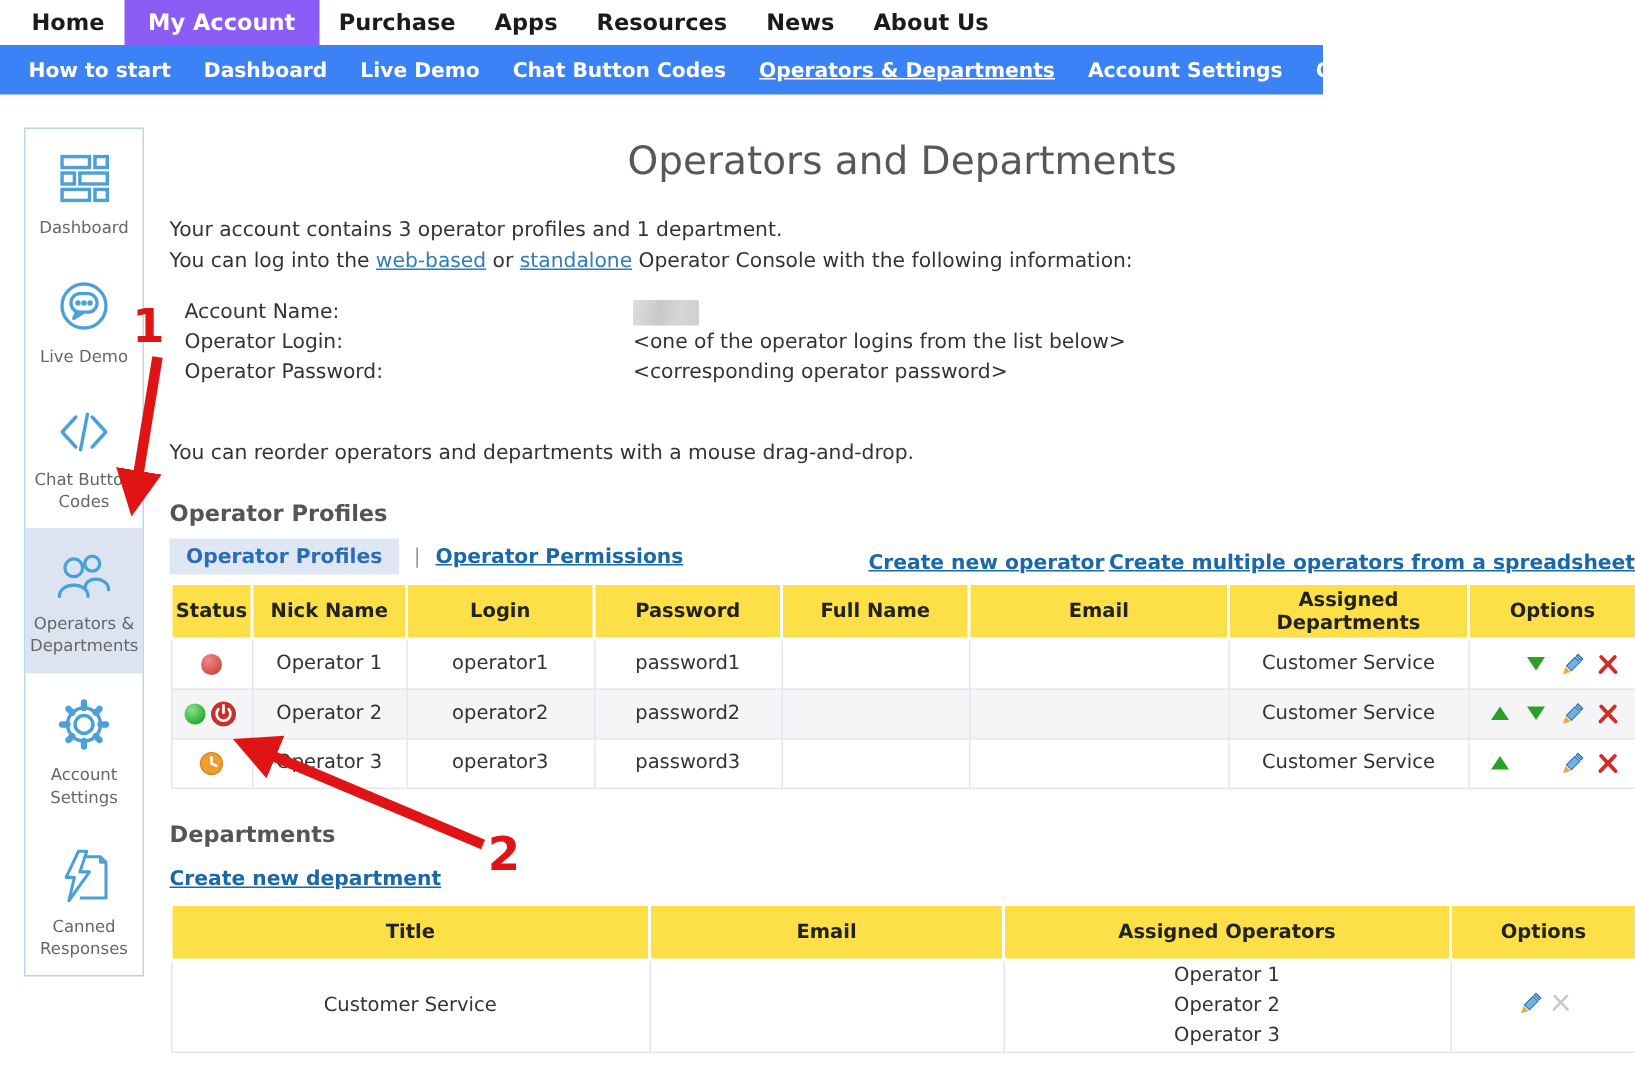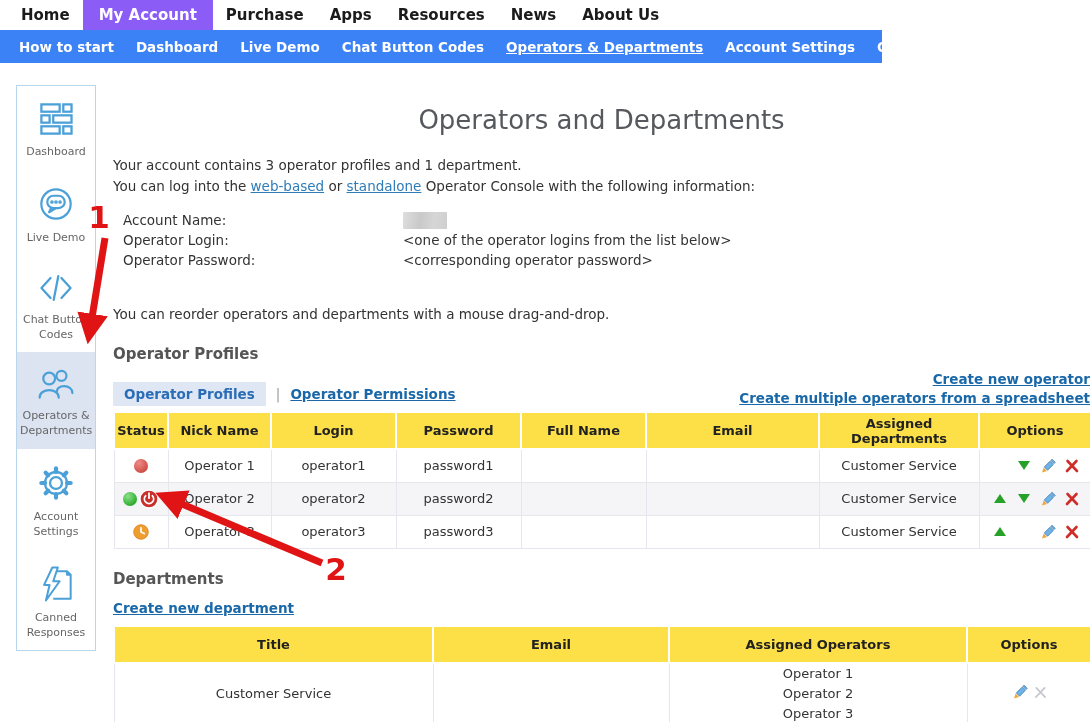--- a/index.html
+++ b/index.html
@@ -20,39 +20,39 @@
   
   .sidebar { position:absolute; left:16px; top:85px; width:80px; background:#fff;
     border:1px solid #b9d7ec; }
   .side-item { padding:12px 3px 10px; text-align:center; cursor:pointer; }
   .side-item.active { background:#dce3f1; }
   .side-item svg { display:block; margin:0 auto 5px; }
   .side-label { font-size:11px; color:#666; line-height:1.35; }
 
   
   .main { position:absolute; left:113px; top:85px; width:977px; }
-  .page-title { text-align:center; font-size:26px; color:#55585c; margin-top:20px; font-weight:400; }
+  .page-title { text-align:center; font-size:26px; color:#55585c; margin-top:8px; font-weight:400; }
   .intro { margin-top:20px; font-size:13.5px; color:#333; line-height:21px; }
   a.plain-link { color:#2e7cb8; text-decoration:underline; cursor:pointer; }
   a.bold-link { color:#1a68a8; font-weight:bold; text-decoration:underline; cursor:pointer; font-size:13.5px; }
 
   .acct { margin:13px 0 0 10px; font-size:13.5px; color:#333; }
-  .acct-row { display:flex; height:20px; align-items:center; }
+  .acct-row { display:flex; height:20px; align-items:center;gap:19px; }
   .acct-label { width:280px; }
   .redacted { display:inline-block; width:44px; height:17px; border-radius:1px;
     background:linear-gradient(100deg,#dedede,#c9c9c9 40%,#d6d6d6 70%,#cfcfcf); }
 
   .reorder-note { margin-top:36px; font-size:13.5px; color:#333; }
   .section-heading { margin-top:23px; font-size:15px; font-weight:bold; color:#555; }
 
   .tabs-row { display:flex; justify-content:space-between; align-items:flex-end; margin-top:8px; }
   .tabs-left { display:flex; align-items:center; gap:10px; font-size:13.5px; }
   .tab-active { background:#dfe7f5; color:#2a6db5; font-weight:bold; padding:4px 11px; cursor:pointer; }
   .tab-sep { color:#999; }
-  .links-right { display:flex; flex-direction:column; align-items:flex-end; gap:3px; }
+  .links-right { display:flex; flex-direction:row; align-items:flex-end; gap:3px; }
 
   table { border-collapse:collapse; width:100%; margin-top:7px; table-layout:fixed; }
   th { background:#fde047; color:#222; font-size:13px; font-weight:bold; height:36px;
     border-left:2px solid #fff; border-right:2px solid #fff; border-bottom:2px solid #fff; }
   td { border:1px solid #e6e6ee; height:33px; text-align:center; font-size:13px; color:#333; }
   tr.alt td { background:#f5f5f8; }
 
   .status-cell { display:flex; align-items:center; justify-content:center; gap:2px; }
   .dot { width:14px; height:14px; border-radius:50%; }
   .dot-red   { background:radial-gradient(circle at 35% 30%, #ef8a86, #d0504a 70%, #b93b36); }

